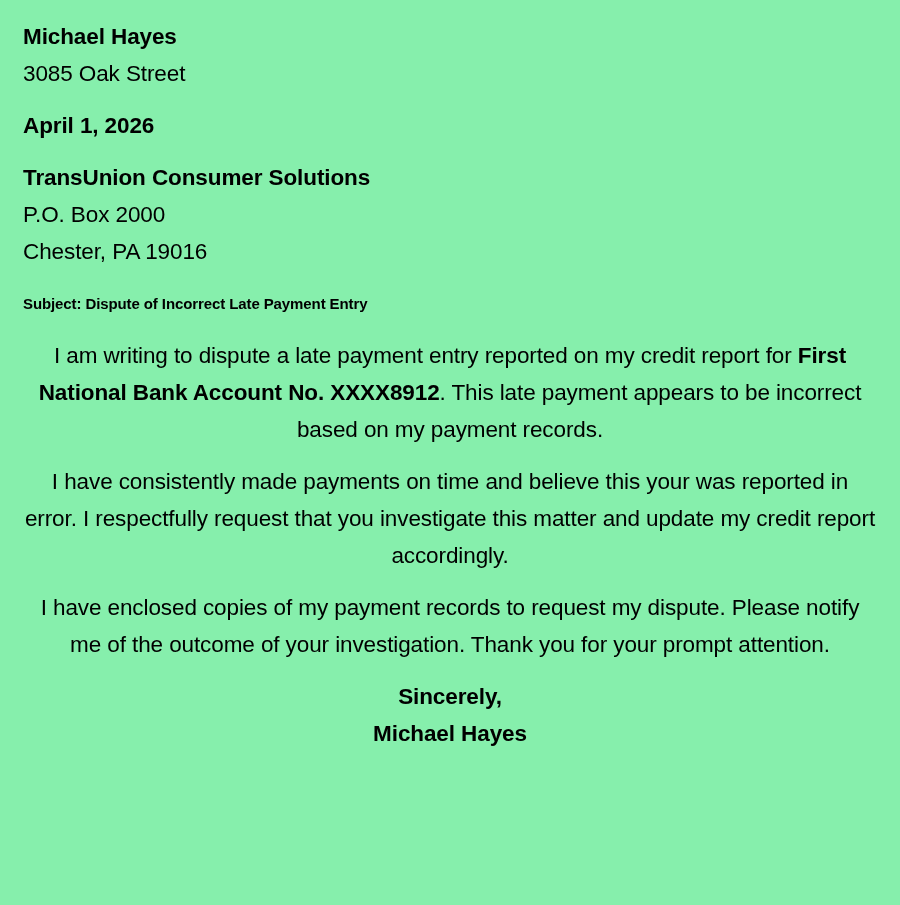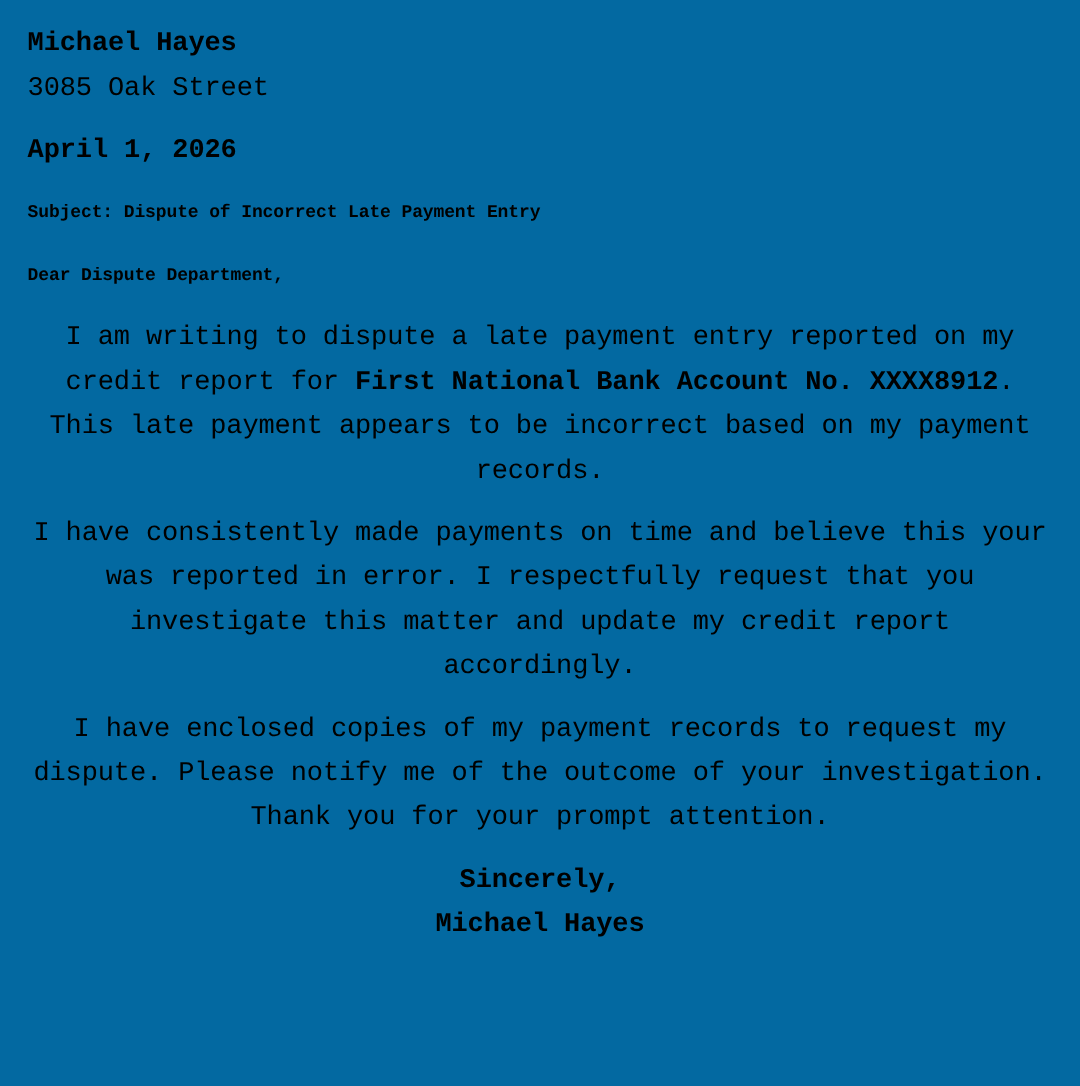--- a/index.html
+++ b/index.html
@@ -15,22 +15,21 @@
     font-family: "Liberation Sans", sans-serif;
     color: #000000;
     -webkit-font-smoothing: antialiased;
   }
 
   .letter {
     box-sizing: border-box;
     width: 900px;
     height: 905px;
     padding: 18px 23px 0 23px;
-    background: #0369a1;
-    font-family: Liberation Mono, monospace;
+    background: #86efac;
   }
 
   
   .block {
     margin: 0 0 15px 0;
   }
 
   .line {
     font-size: 22.5px;
     line-height: 37px;
@@ -81,24 +80,28 @@
 
   <div class="block addr">
     <div class="line bold">Michael Hayes</div>
     <div class="line">3085 Oak Street</div>
   </div>
 
   <div class="block">
     <div class="line bold">April 1, 2026</div>
   </div>
 
+  <div class="block addr">
+    <div class="line bold">TransUnion Consumer Solutions</div>
+    <div class="line">P.O. Box 2000</div>
+    <div class="line">Chester, PA 19016</div>
+  </div>
 
   <div class="heading">Subject: Dispute of Incorrect Late Payment Entry</div>
 
-  <div class="heading">Dear Dispute Department,</div>
 
   <p class="para"><span>I am writing to dispute a late payment entry reported on my credit report for </span><b>First National Bank Account No. XXXX8912</b><span>. This late payment appears to be incorrect based on my payment records.</span></p>
 
   <p class="para">I have consistently made payments on time and believe this your was reported in error. I respectfully request that you investigate this matter and update my credit report accordingly.</p>
 
   <p class="para">I have enclosed copies of my payment records to request my dispute. Please notify me of the outcome of your investigation. Thank you for your prompt attention.</p>
 
   <div class="block signature">
     <div class="line">Sincerely,</div>
     <div class="line">Michael Hayes</div>

